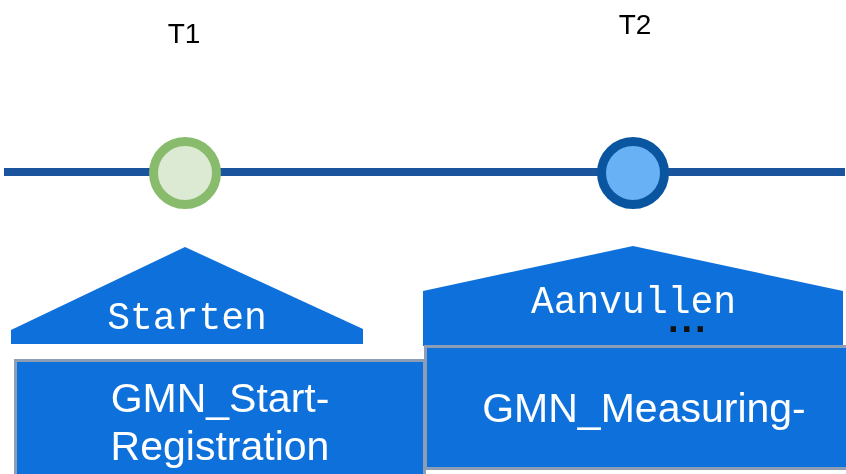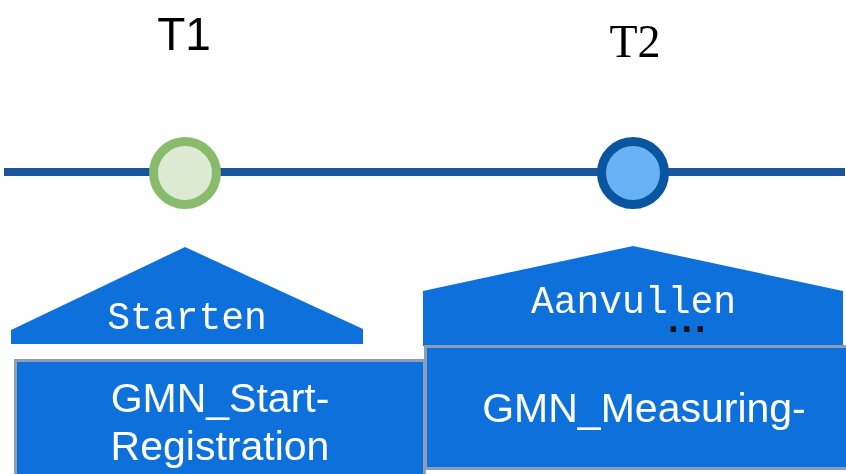--- a/index.html
+++ b/index.html
@@ -24,26 +24,26 @@
     position:relative;
     width:846px;
     height:474px;
     background:var(--background);
     overflow:hidden;
   }
   .t-label{
     position:absolute;
     width:100px;
     text-align:center;
-    font-size:46px;
+    font-size:28px;
     line-height:40px;
     color:var(--label-text);
   }
   .t-label.t1{ left:134px; top:14px; }
-  .t-label.t2{ left:585px; top:22px;font-family:Liberation Serif, serif; }
+  .t-label.t2{ left:585px; top:5px; }
 
   .timeline{
     position:absolute;
     left:4px; top:168px;
     width:841px; height:8px;
     background:var(--timeline);
   }
 
   .marker{
     position:absolute;

